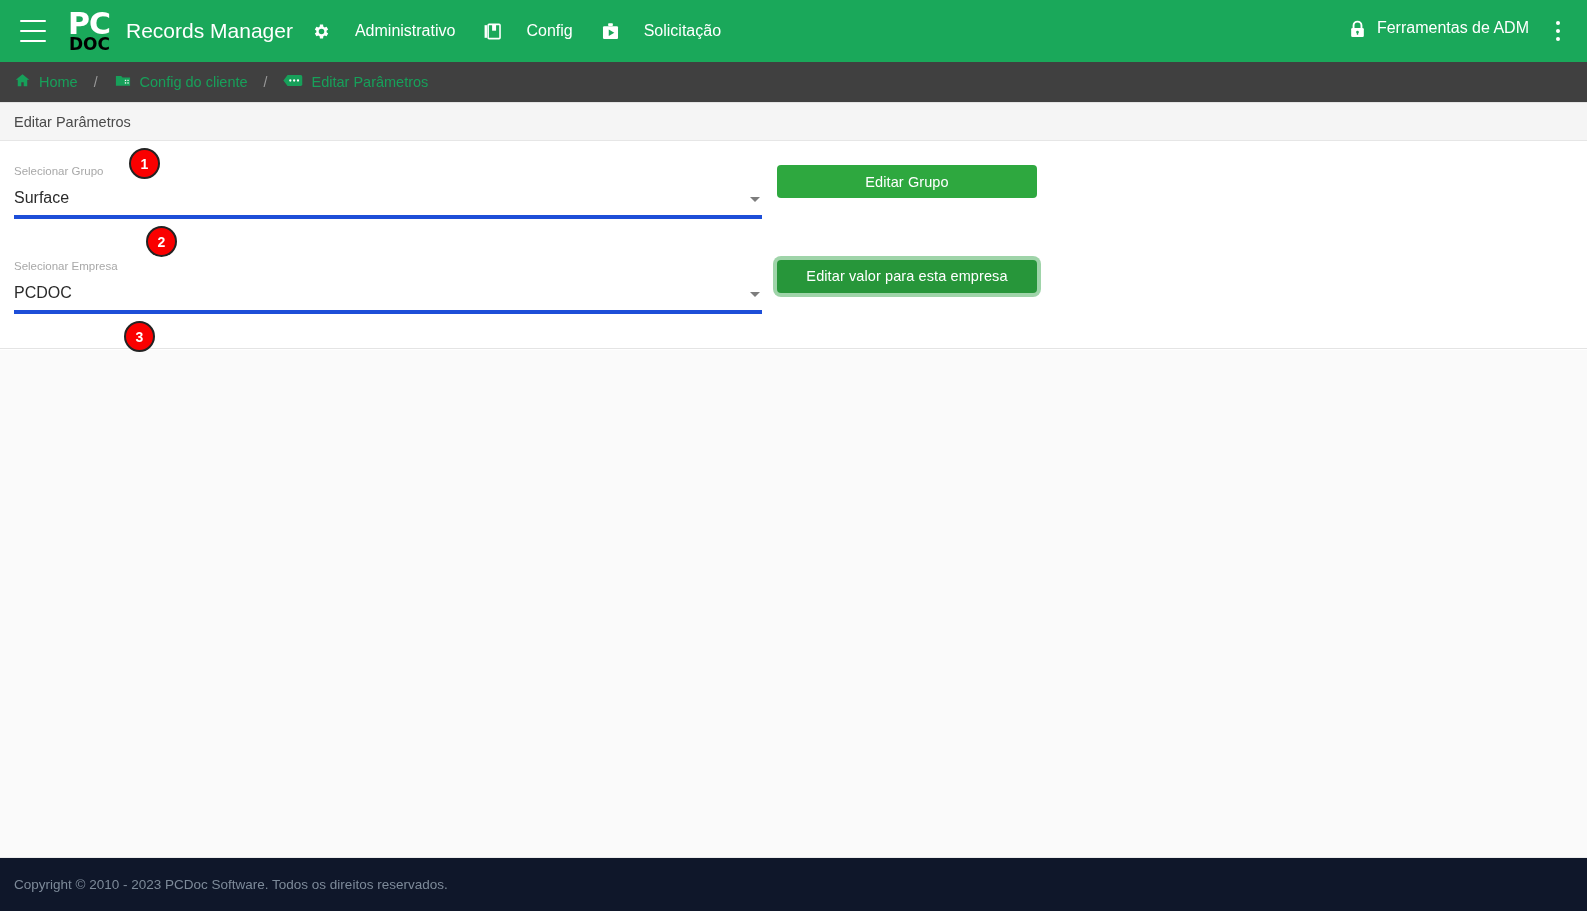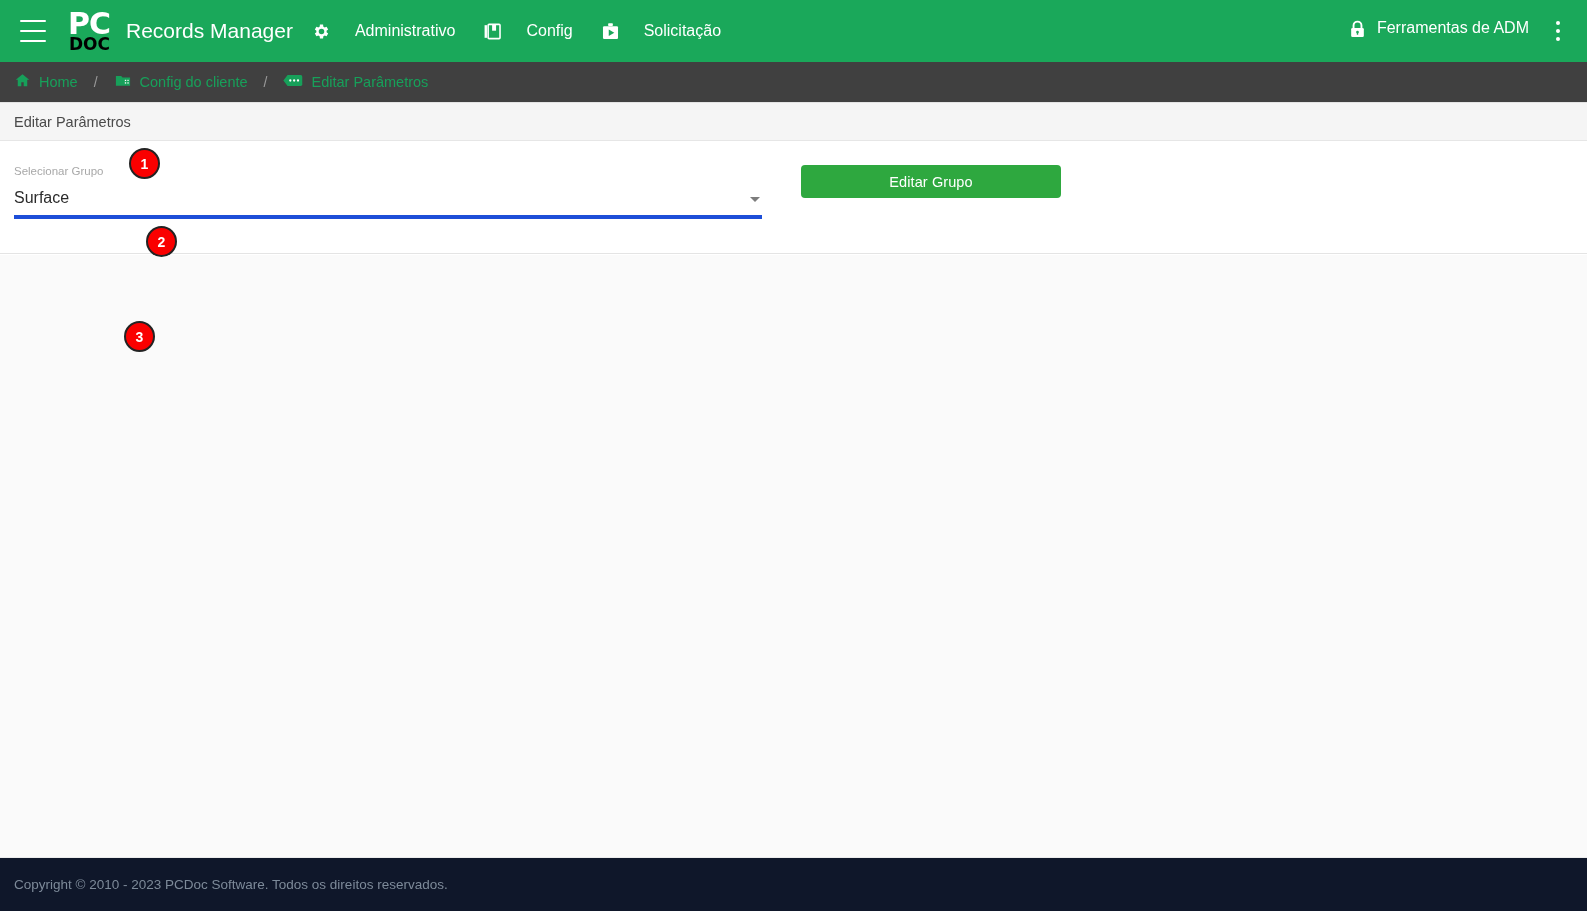--- a/index.html
+++ b/index.html
@@ -162,21 +162,21 @@
     width: 0; height: 0;
     border-left: 5px solid transparent;
     border-right: 5px solid transparent;
     border-top: 5px solid #7d7d7d;
     margin-bottom: 6px;
     margin-right: 2px;
   }
 
   .btn-col {
     flex: 0 0 auto;
-    margin-left: 39px;
+    margin-left: 15px;
     padding-bottom: 2px;
   }
   .btn {
     width: 260px; height: 33px;
     border: none; border-radius: 4px;
     background: #2ea83f;
     color: #ffffff;
     font-size: 14.5px;
     font-family: "Liberation Sans", "DejaVu Sans", sans-serif;
     cursor: pointer;
@@ -351,20 +351,32 @@
           <span class="field-value">Surface</span>
           <span class="caret"></span>
         </div>
       </div>
       <div class="btn-col">
         <button class="btn">Editar Grupo</button>
       </div>
     </div>
 
 
+    <div class="form-row">
+      <div class="field">
+        <label class="field-label">Selecionar Empresa</label>
+        <div class="field-control">
+          <span class="field-value">PCDOC</span>
+          <span class="caret"></span>
+        </div>
+      </div>
+      <div class="btn-col">
+        <button class="btn focused">Editar valor para esta empresa</button>
+      </div>
+    </div>
   </section>
 
   <div class="content-filler"></div>
 
   <footer class="footer">
     <span class="copy">Copyright © 2010 - 2023 PCDoc Software. Todos os direitos reservados.</span>
   </footer>
 
   <div class="badge" id="badge-1">1</div>
   <div class="badge" id="badge-2">2</div>

